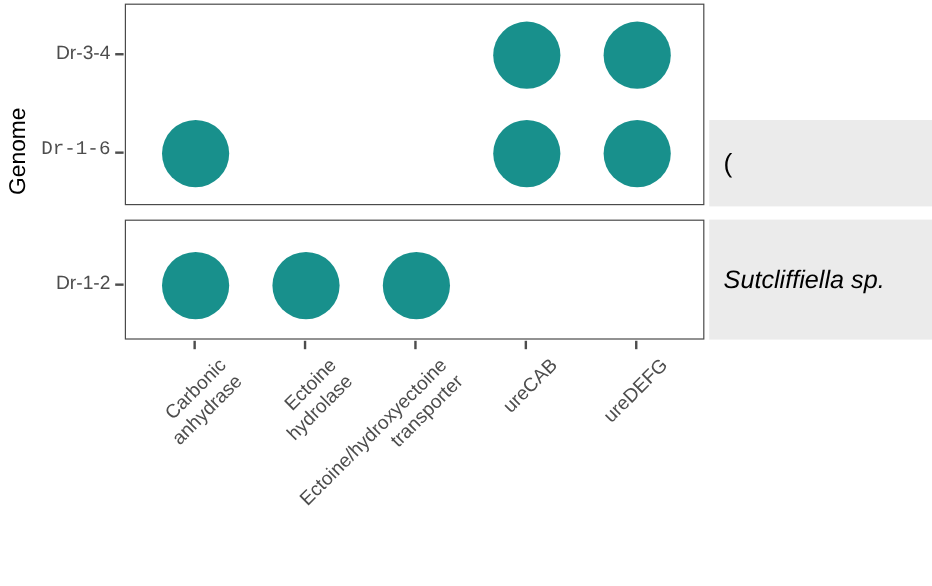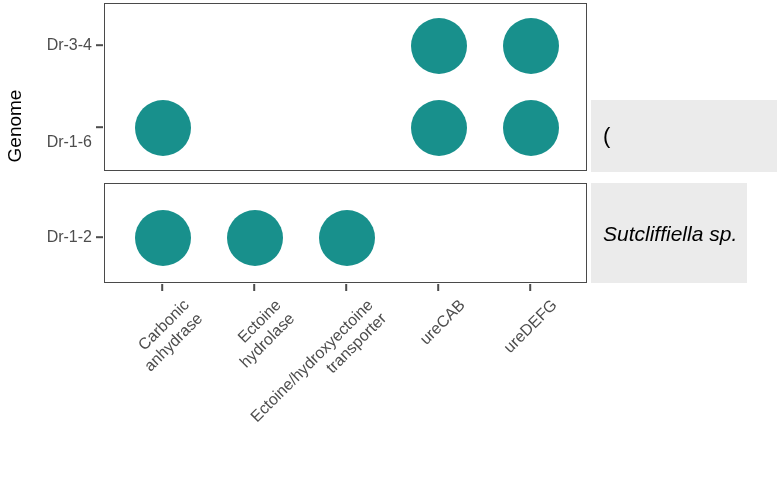--- a/index.html
+++ b/index.html
@@ -44,21 +44,21 @@
   }
 
   
   .strip{
     position:absolute; background:#ebebeb;
     display:flex; align-items:center;
     overflow:hidden; box-sizing:border-box;
     padding-left:12px;
   }
   #strip-top    { left:591px; top:100px; width:186px; height:72px; }
-  #strip-bottom { left:591px; top:183px; width:156px; height:100px;text-align:center; }
+  #strip-bottom { left:591px; top:183px; width:186px; height:100px;text-align:center; }
   .strip-label{
     font-size:21px; font-style:italic; color:#000;
     white-space:nowrap; line-height:1;
   }
   #strip-top .strip-label{ font-style:normal; font-size:22px; }
 
   
   .xtickmark{
     position:absolute; width:1.6px; height:7px; background:#4d4d4d;
     transform:translateX(-50%);
@@ -76,21 +76,21 @@
 <body>
 
 <div id="root">
 
   <div class="ytitle">
     <span>Genome</span>
   </div>
 
   <div class="ytickwrap">
     <div class="ytick" style="top:45px;">Dr-3-4</div>
-    <div class="ytick" style="top:142px;">Dr-1-6</div>
+    <div class="ytick" style="top:124px;font-family:Liberation Mono, monospace;">Dr-1-6</div>
     <div class="ytick" style="top:237px;">Dr-1-2</div>
   </div>
   <div class="ytickmark" style="left:96px; top:45px;"></div>
   <div class="ytickmark" style="left:96px; top:127px;"></div>
   <div class="ytickmark" style="left:96px; top:237px;"></div>
 
   <div class="panel" id="panel-top">
 
     <div class="dot" style="left:334px; top:42px; width:56px; height:56px;"></div>
     <div class="dot" style="left:426px; top:42px; width:56px; height:56px;"></div>

